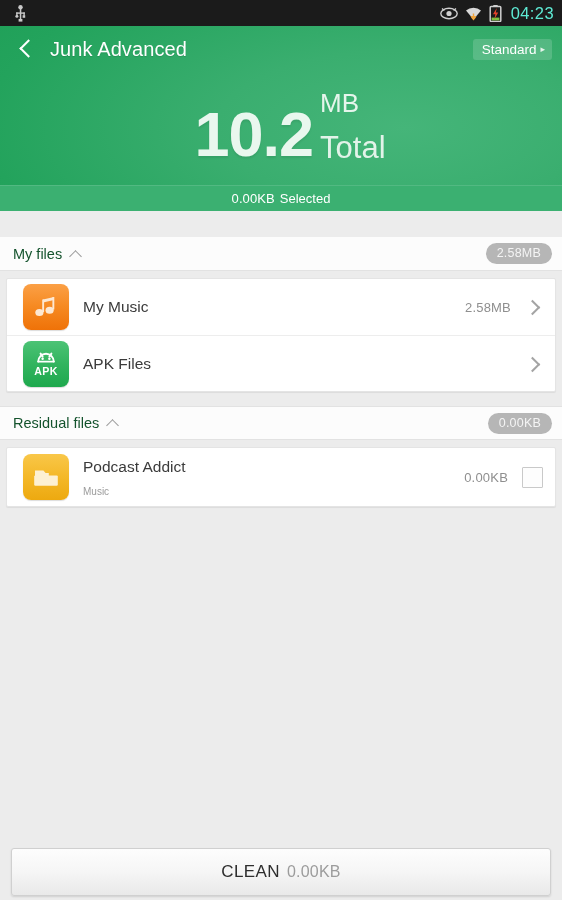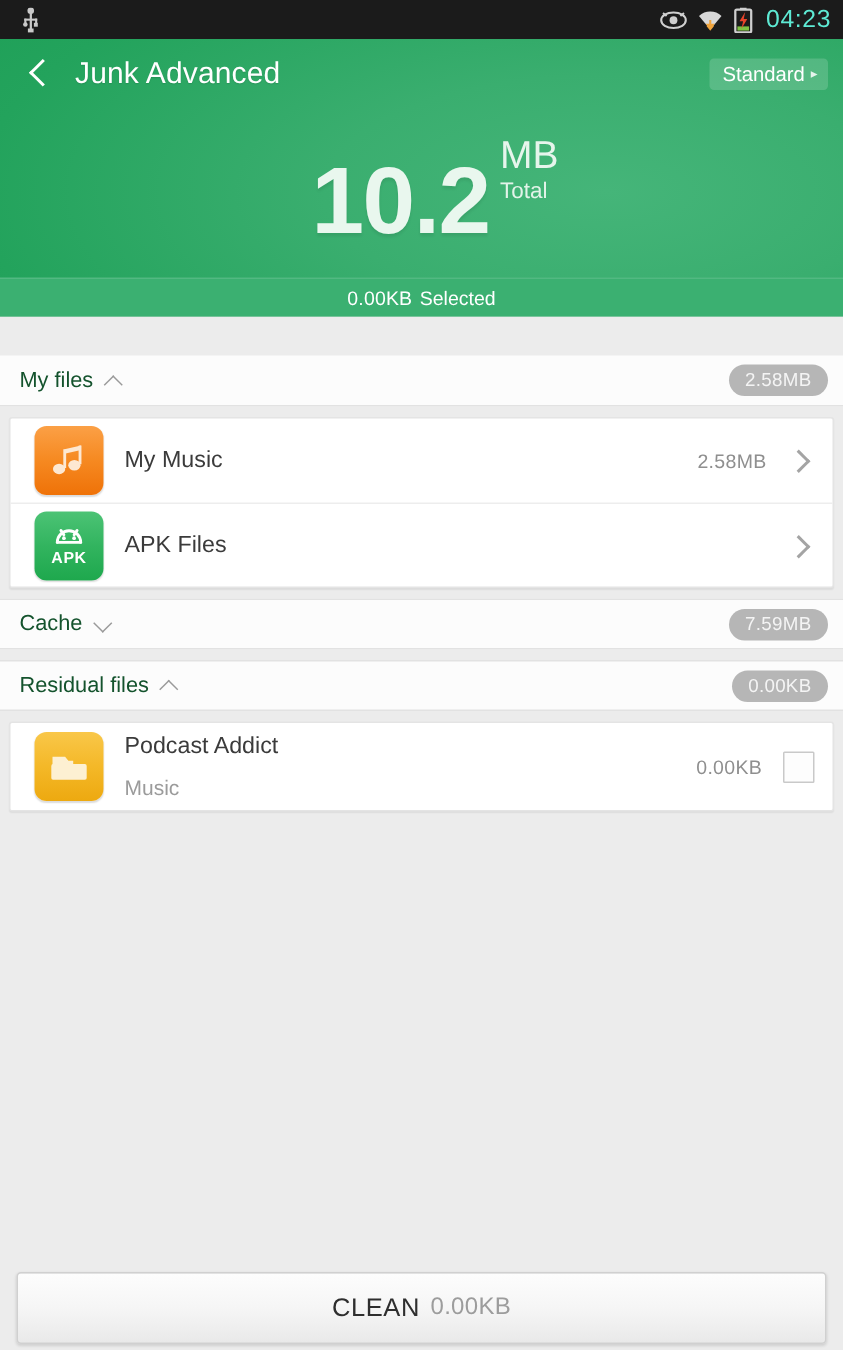--- a/index.html
+++ b/index.html
@@ -53,21 +53,21 @@
     margin-top: 4px; padding-left: 18px;
   }
   .total-num {
     font-size: 63px; line-height: .96; font-weight: 700;
     color: #e9f7ee; letter-spacing: -1px;
     text-shadow: 0 2px 2px rgba(0,0,0,.08);
     margin-top: 28px;
   }
   .total-side { margin-left: 7px; padding-top: 12px; }
   .total-unit { font-size: 26px; color: #e6f5ec; font-weight: 400; display: block; }
-  .total-label { font-size: 15px; color: #e2f3e9; font-weight: 400; display: block; }
+  .total-label { font-size: 31px; color: #e2f3e9; font-weight: 400; display: block; margin-top: 11px; }
 
   .selected-bar {
     height: 26px; background: #3bb071;
     display: flex; align-items: center; justify-content: center;
     color: #ffffff; font-size: 13px; gap: 5px;
     border-top: 1px solid rgba(255,255,255,.12);
   }
   .selected-bar .sel-size { letter-spacing: .1px; }
 
   
@@ -110,21 +110,21 @@
     width: 46px; height: 46px; border-radius: 8px; flex: 0 0 auto;
     position: relative; display: flex; align-items: center; justify-content: center;
     box-shadow: 0 1px 1px rgba(0,0,0,.14);
   }
   .icon-music { background: linear-gradient(180deg,#fba046 0%,#f68a22 48%,#ef7208 100%); }
   .icon-apk   { background: linear-gradient(180deg,#4cc375 0%,#32b45f 50%,#1ea84d 100%); }
   .icon-folder{ background: linear-gradient(180deg,#f9c749 0%,#f4b828 50%,#eda910 100%); }
 
   .row-texts { margin-left: 14px; display: flex; flex-direction: column; justify-content: center; }
   .row-title { font-size: 15.5px; color: #3b3b3b; }
-  .row-sub { font-size: 14px; color: #9b9b9b; margin-top: 10px; }
+  .row-sub { font-size: 10px; color: #9b9b9b; margin-top: 10px; }
   .row-size { margin-left: auto; font-size: 13px; color: #8f8f8f; letter-spacing: .2px; }
   .row-chev { width: 20px; height: 20px; position: relative; margin-left: 12px; flex: 0 0 auto; }
   .row-chev::before {
     content: ""; position: absolute; left: 4px; top: 5px;
     width: 9px; height: 9px;
     border-right: 2px solid #a4a4a4; border-top: 2px solid #a4a4a4;
     transform: rotate(45deg);
   }
   .checkbox {
     width: 21px; height: 21px; margin-left: 14px; flex: 0 0 auto;
@@ -258,25 +258,20 @@
           </svg>
         </div>
         <div class="row-texts">
           <span class="row-title">APK Files</span>
         </div>
         <span class="row-size"></span>
         <span class="row-chev"></span>
       </div>
     </div>
 
-    <div class="section-head tight" style="margin-top:7px;">
-      <span class="section-title">Cache</span>
-      <span class="chev down"></span>
-      <span class="badge">7.59MB</span>
-    </div>
 
     <div class="spacer-gap"></div>
 
     <div class="section-head tight">
       <span class="section-title">Residual files</span>
       <span class="chev up"></span>
       <span class="badge">0.00KB</span>
     </div>
 
     <div class="card">

